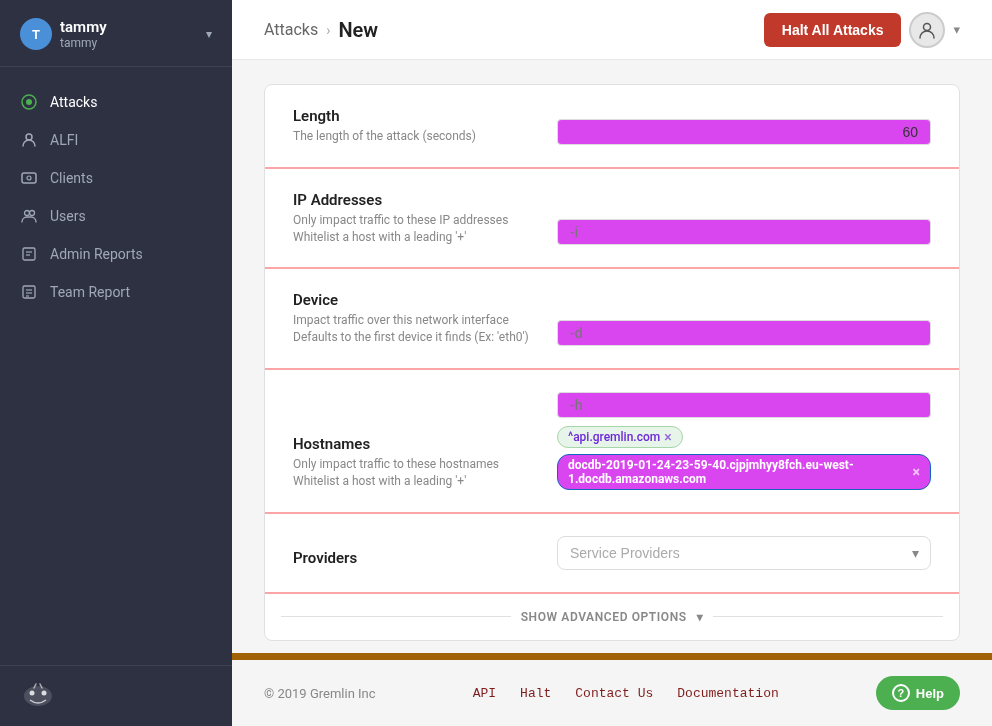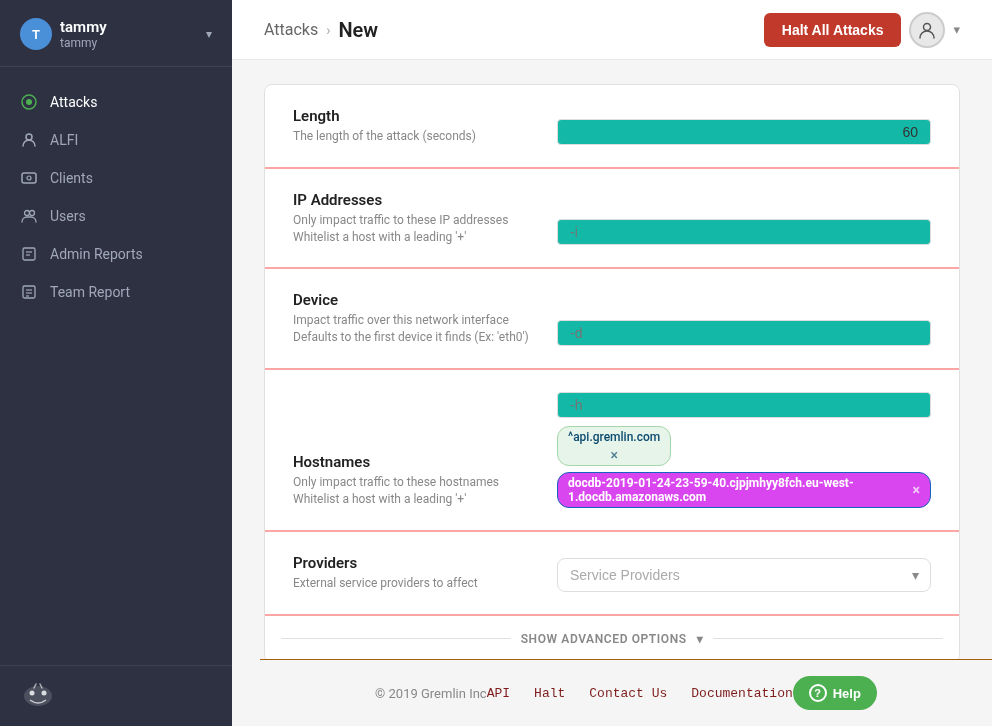--- a/index.html
+++ b/index.html
@@ -146,40 +146,39 @@
       line-height: 1.4;
     }
     .form-input-group { flex: 1; }
     .form-input {
       width: 100%;
       border: 1px solid #ddd;
       border-radius: 4px;
       padding: 4px 12px;
       font-size: 14px;
       color: #333;
-      background: #14b8a6;
+      background: #d946ef;
       outline: none;
     }
     .form-input.right-align { text-align: right; font-weight: 500; }
 
     .tags-container {
       display: flex; flex-wrap: wrap; align-items: center;
       gap: 6px; margin-top: 8px;
     }
     .tag {
       display: inline-flex; align-items: center; gap: 4px;
       padding: 3px 10px;
       border-radius: 12px;
       font-size: 12px;
       font-weight: 500;
     }
     .tag.green {
-      background: #e6f4ea; color: #0c4a6e;
+      background: #e6f4ea; color: #6d28d9;
       border: 1px solid #a5d6a7;
-      flex-direction: column;
     }
     .tag.blue {
       background: #d946ef; color: #fff;
       border: 1px solid #1565c0;
       font-weight: bold;
     }
     .tag-close {
       cursor: pointer; font-size: 14px; line-height: 1;
       opacity: 0.7;
     }
@@ -219,28 +218,27 @@
     }
     .advanced-toggle .divider-line {
       flex: 1;
       height: 1px;
       background: #e0e0e0;
     }
 
     
     .footer {
       background: #f5f5f5;
-      border-top: 1px solid #a16207;
+      border-top: 7px solid #a16207;
       padding: 16px 32px;
       display: flex;
       align-items: center;
-      justify-content: center;
+      justify-content: space-between;
       font-size: 13px;
       color: #888;
-      margin-left: 28px;
     }
     .footer-links { display: flex; gap: 24px; }
     .footer-link { color: #7f1d1d; text-decoration: none; cursor: pointer; font-family: Liberation Mono, monospace; }
     .help-btn {
       background: #4caf50;
       color: #fff;
       border: none;
       border-radius: 20px;
       padding: 8px 16px;
       font-size: 13px;
@@ -422,21 +420,20 @@
               <span>docdb-2019-01-24-23-59-40.cjpjmhyy8fch.eu-west-1.docdb.amazonaws.com</span>
               <span class="tag-close">×</span>
             </span>
           </div>
         </div>
       </div>
 
       <div class="form-row">
         <div class="form-label-group">
           <div class="form-label">Providers</div>
-          <div class="form-desc">External service providers to affect</div>
         </div>
         <div class="form-input-group">
           <div class="select-wrapper">
             <select class="select-dropdown">
               <option value="">Service Providers</option>
             </select>
             <span class="select-arrow">▾</span>
           </div>
         </div>
       </div>

